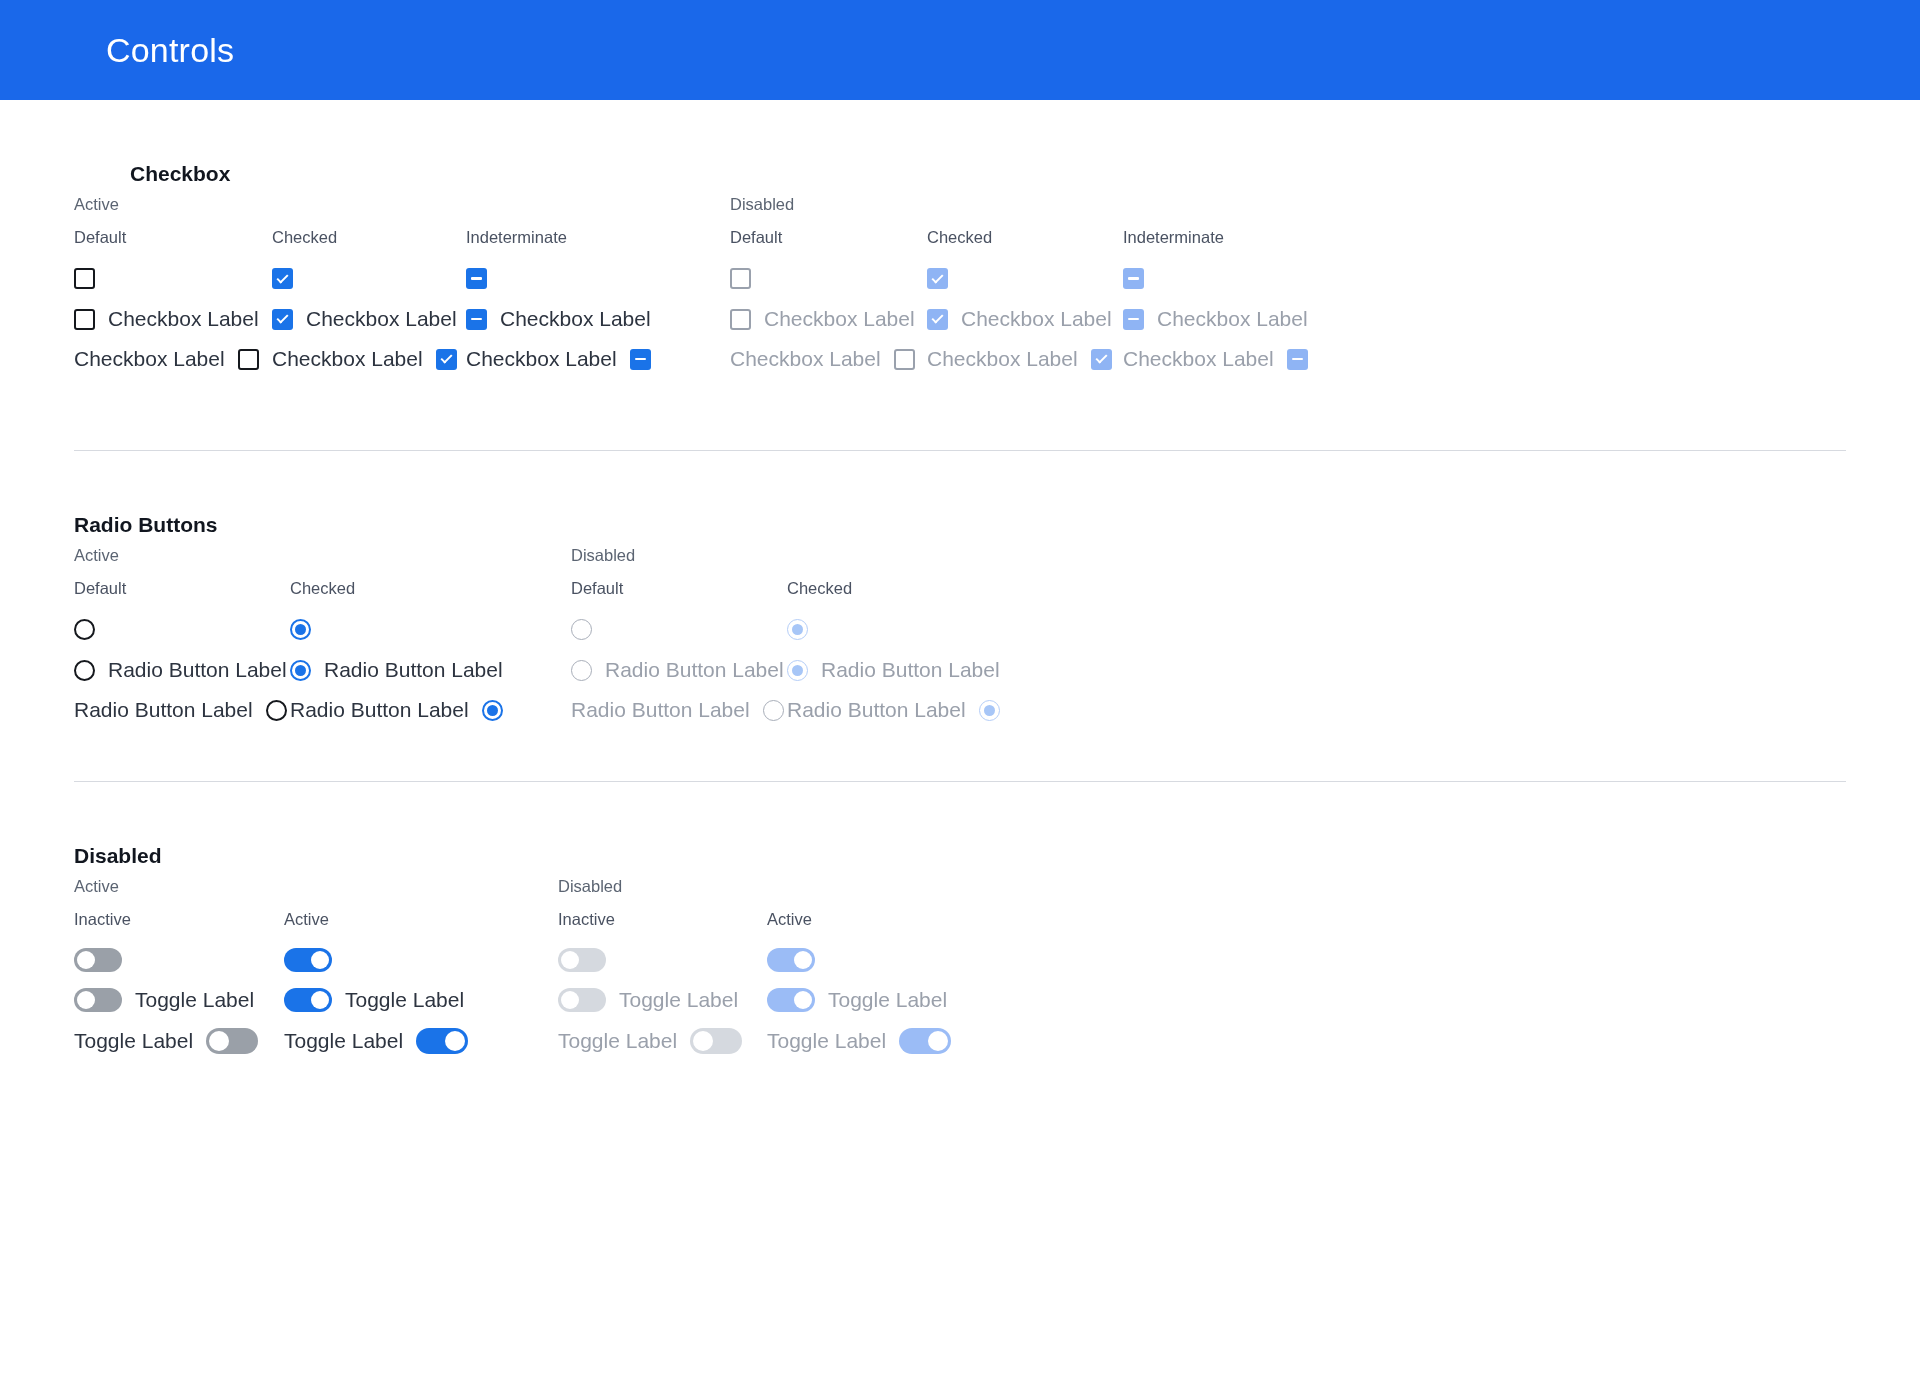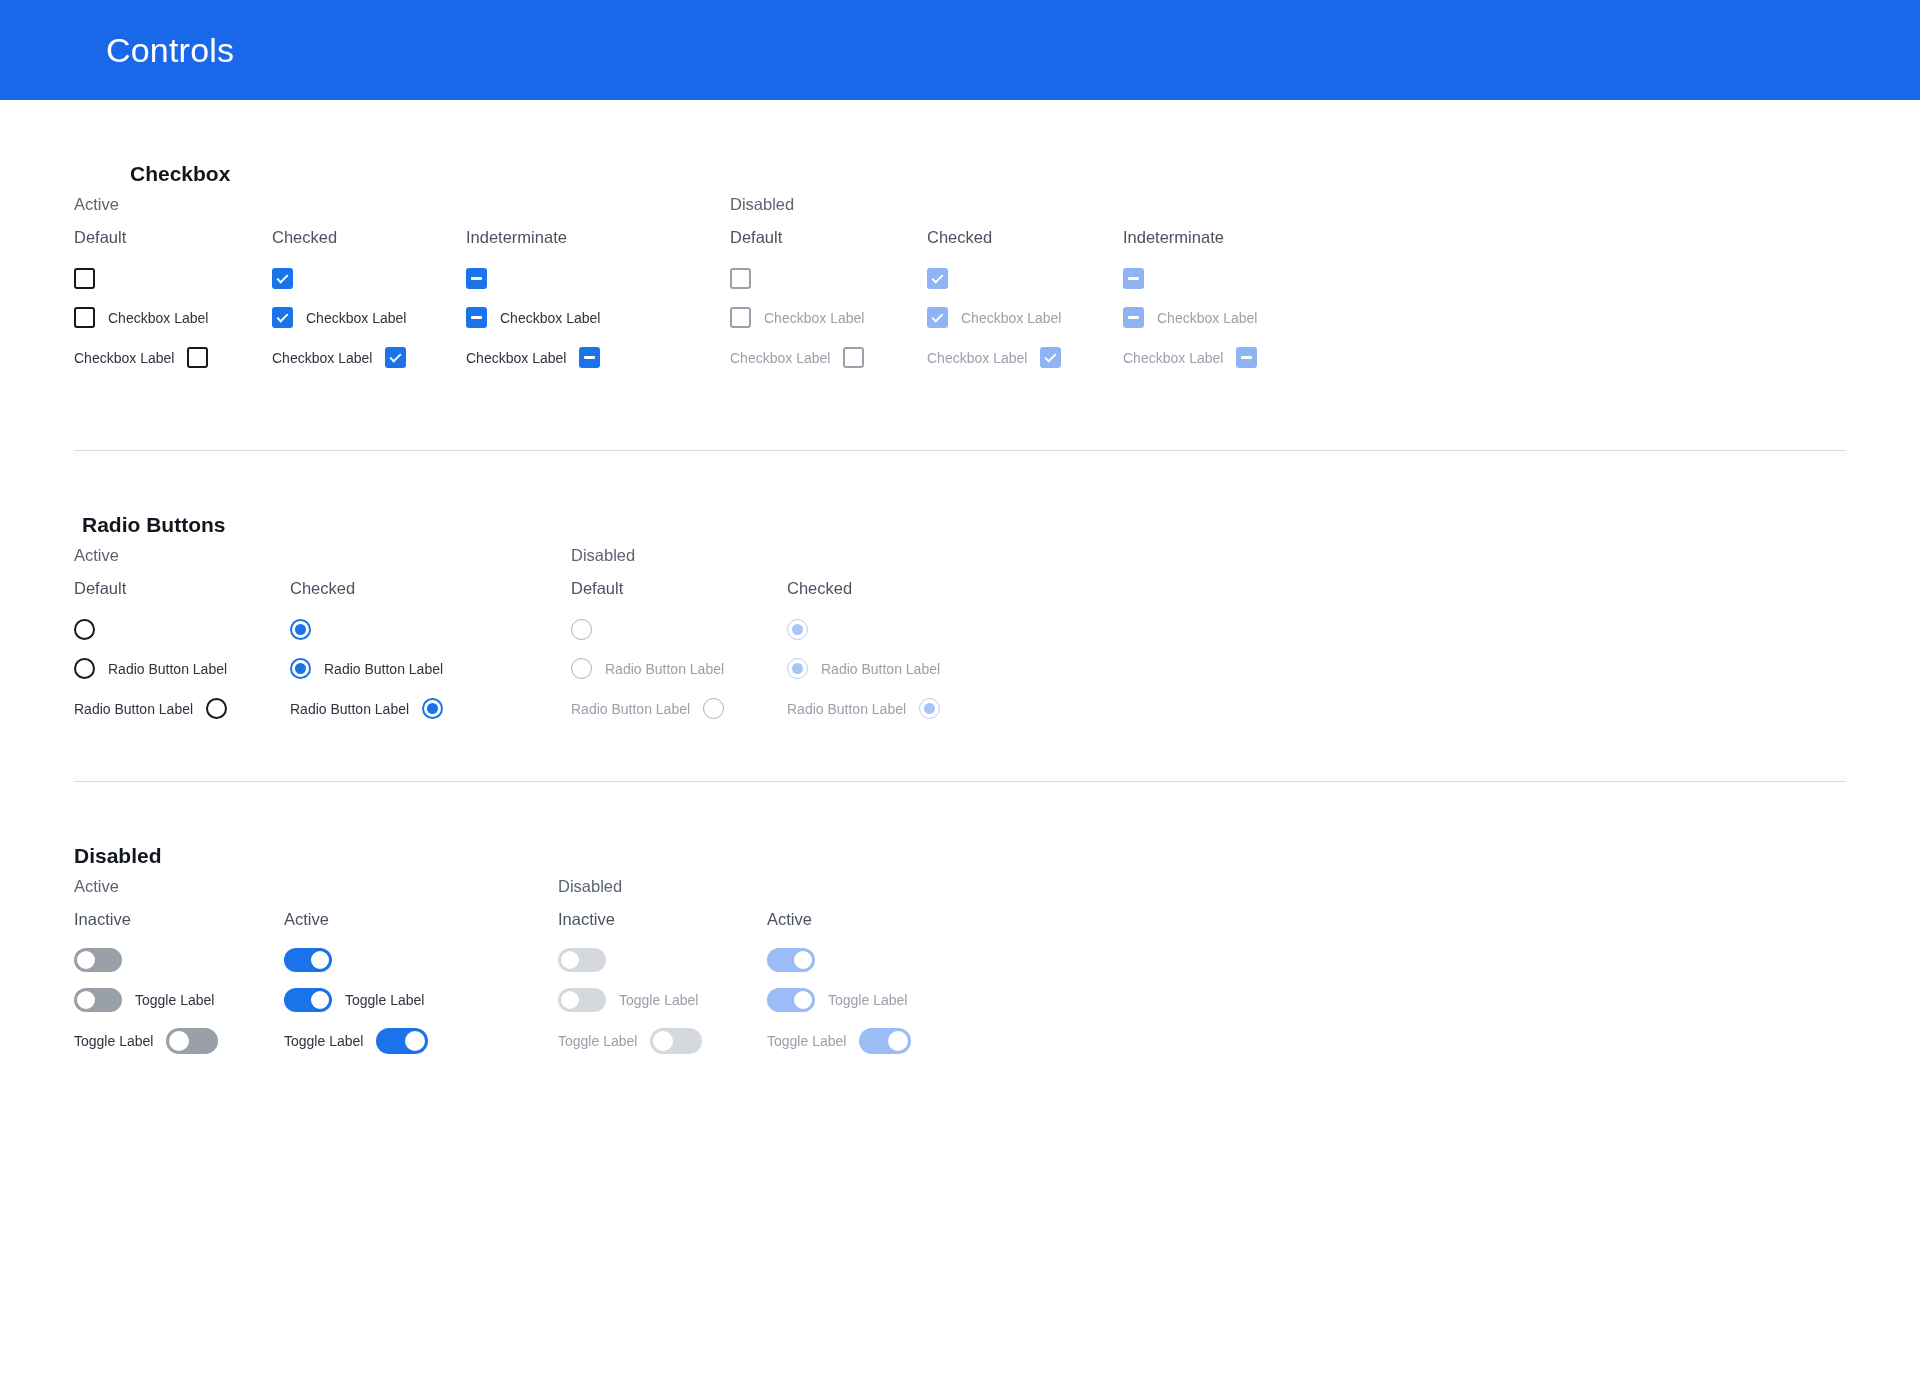--- a/index.html
+++ b/index.html
@@ -89,21 +89,21 @@
     border-radius:50%; background:#ffffff;
   }
   .tg.lg .knob{ top:3px; width:20px; height:20px; }
   .tg.off{ background:#9aa0a8; }
   .tg.off .knob{ left:3px; }
   .tg.on{ background:#1a73e8; }
   .tg.on .knob{ right:3px; }
   .tg.off.dis{ background:#d5d9df; }
   .tg.on.dis{ background:#9bbcf6; }
 
-  .lbl{ font-size:14px; color:#2d3440; }
+  .lbl{ font-size:21px; color:#2d3440; }
   .lbl.dis{ color:#9aa0ab; }
   .gap-r{ margin-left:13px; }
   .gap-l{ margin-right:13px; }
 </style>
 </head>
 <body>
 
 <div class="appbar">
   <div class="appbar-title">Controls</div>
 </div>
@@ -229,21 +229,21 @@
       </div>
     </div>
 
   </div>
 
   <div class="divider"></div>
 
   <div class="section" style="height:330px;">
 
     <div class="row" style="top:62px;">
-      <div class="cell section-title" style="left:8px;">Radio Buttons</div>
+      <div class="cell section-title" style="left:0;">Radio Buttons</div>
     </div>
 
     <div class="row" style="top:95px;">
       <div class="cell group-label" style="left:0;">Active</div>
       <div class="cell group-label" style="left:497px;">Disabled</div>
     </div>
 
     <div class="row" style="top:128px;">
       <div class="cell col-label" style="left:0;">Default</div>
       <div class="cell col-label" style="left:216px;">Checked</div>

